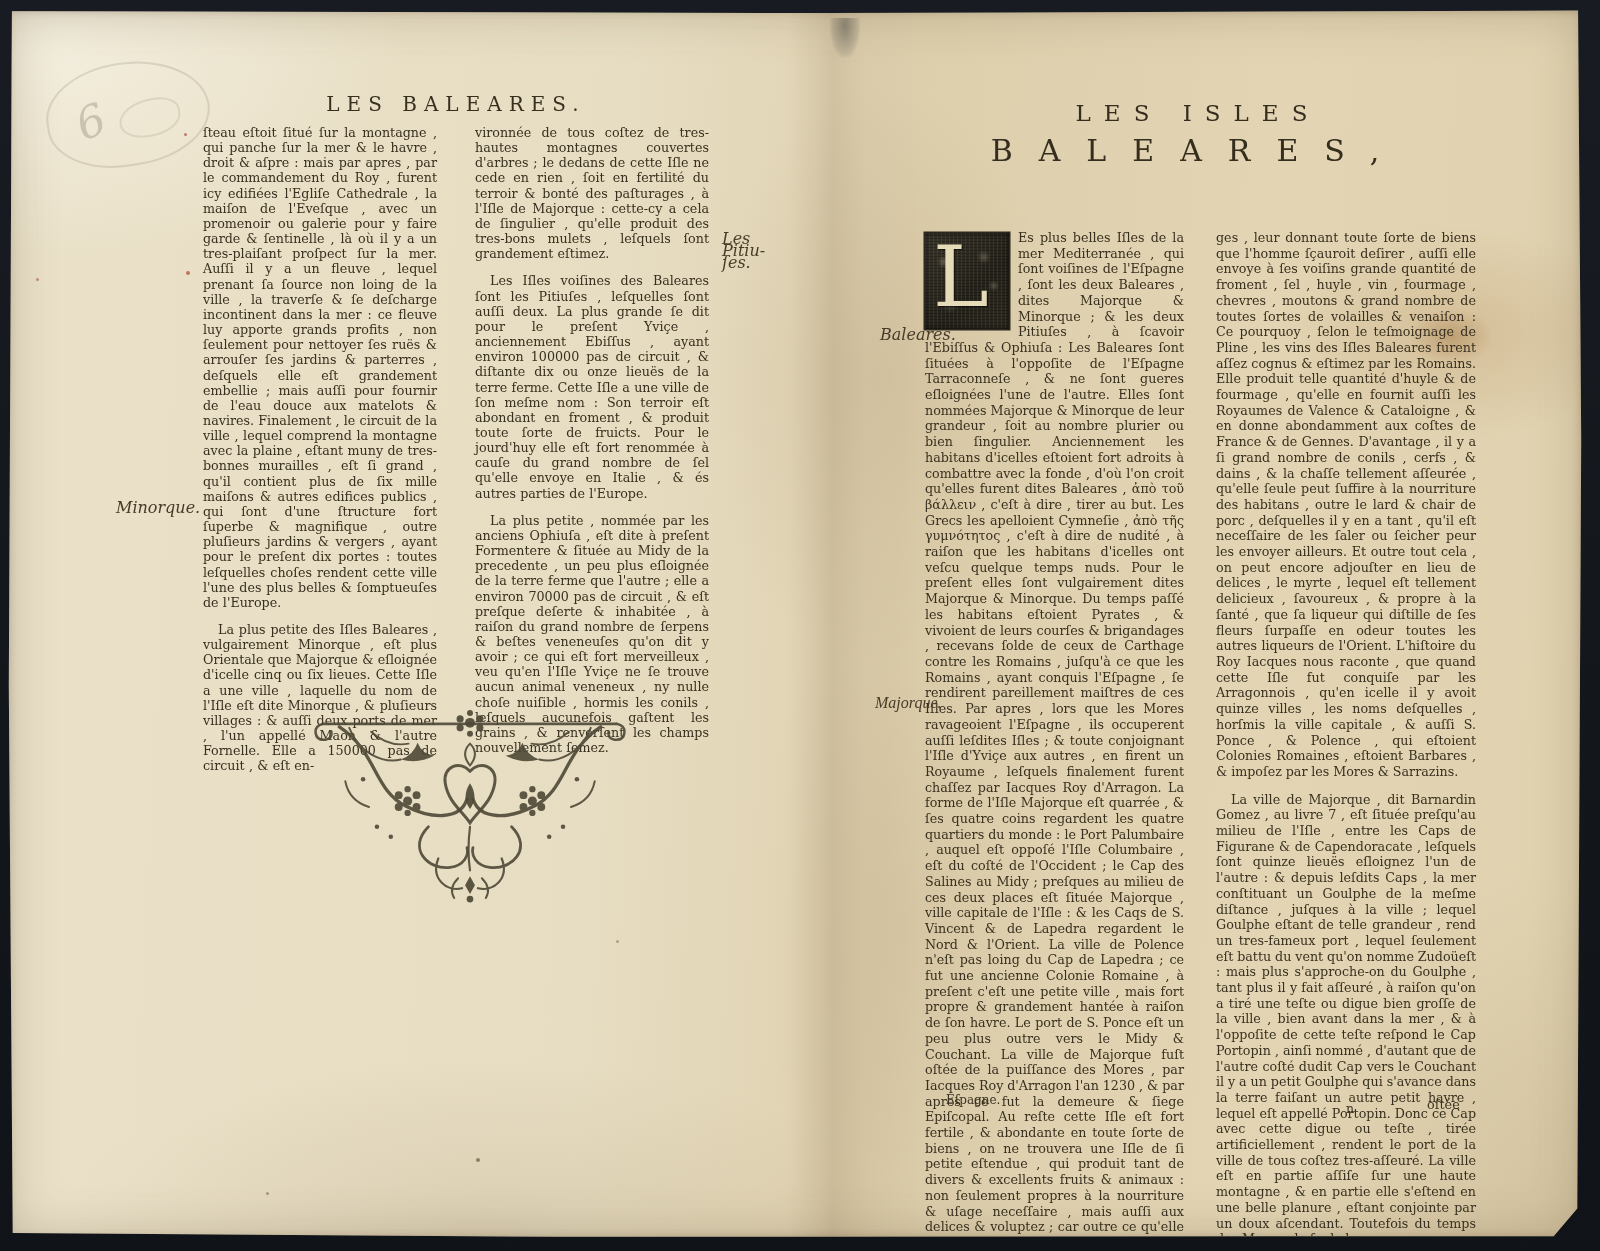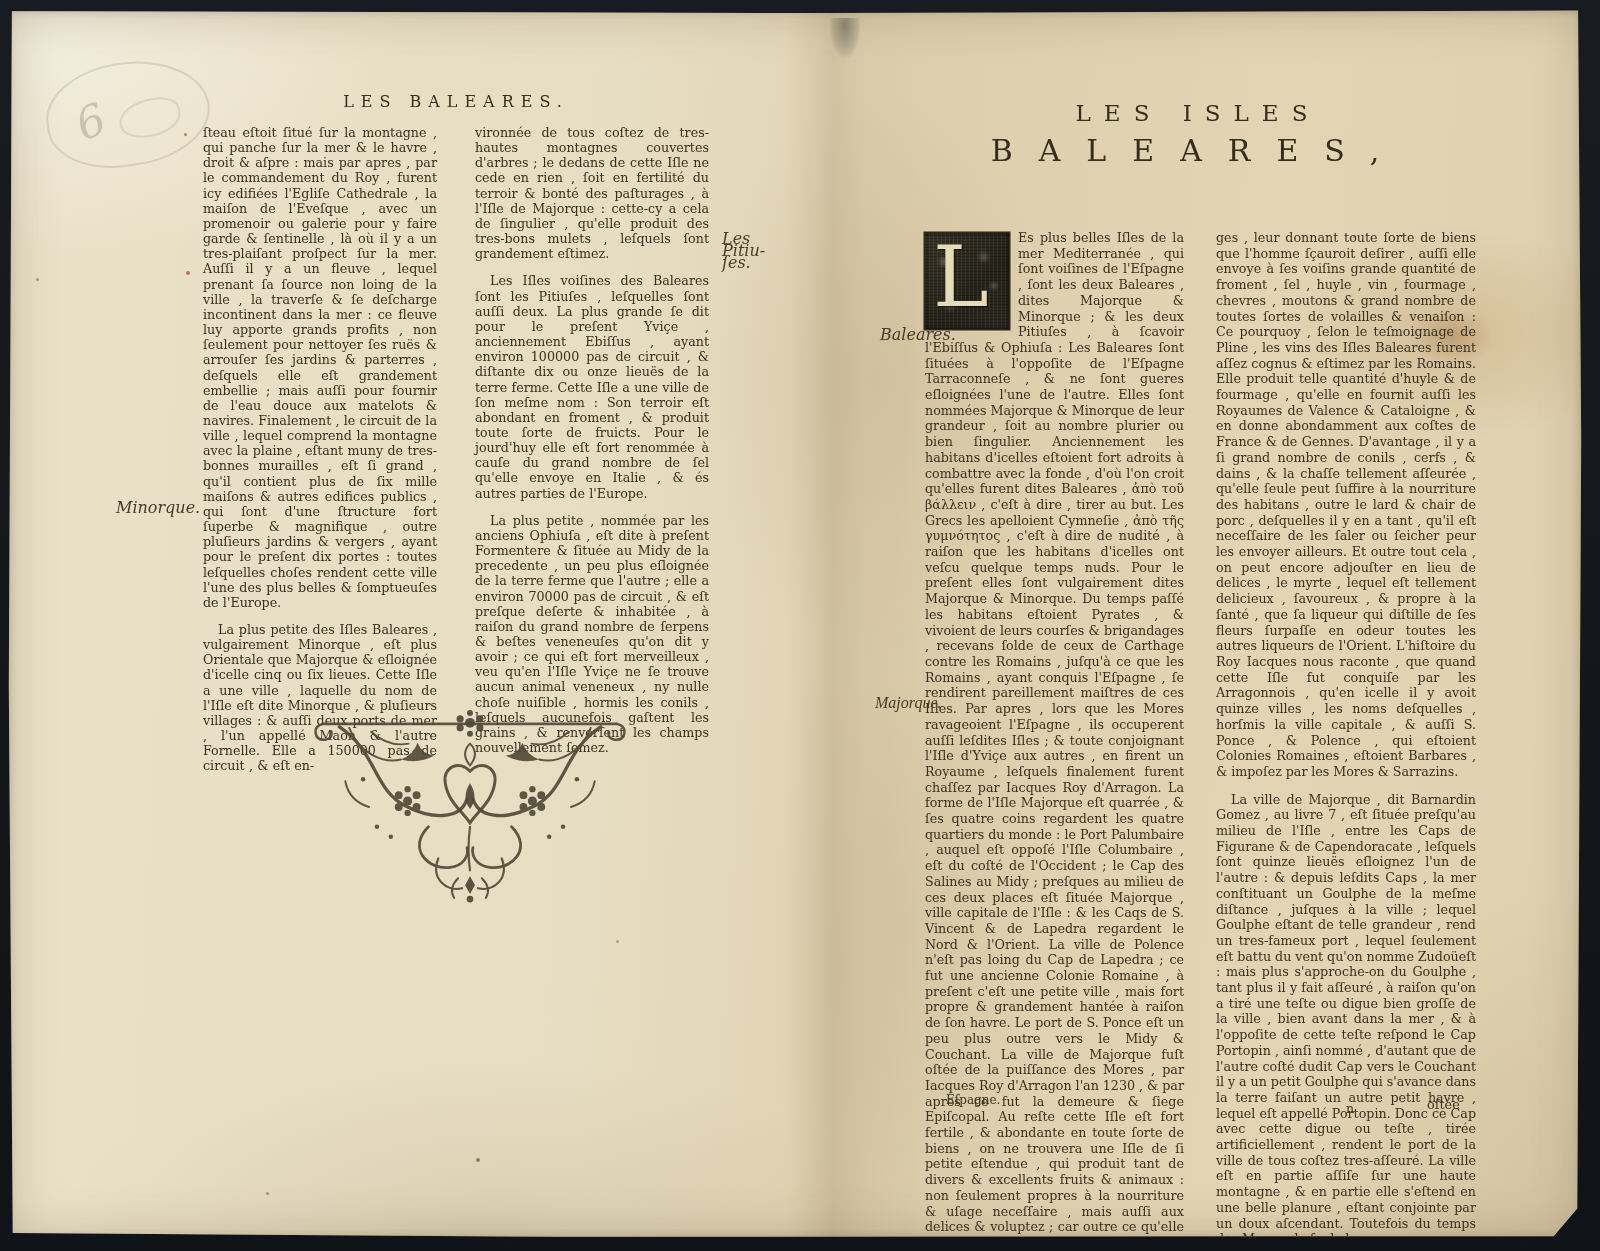--- a/index.html
+++ b/index.html
@@ -18,21 +18,21 @@
       linear-gradient(90deg, transparent 49.5%, rgba(110,85,50,.10) 51.6%, rgba(110,85,50,.15) 52.4%, rgba(110,85,50,.05) 54.5%, transparent 58%),
       linear-gradient(93deg,#eae1c9 0%,#e7ddc2 38%,#e2d5b6 50%,#ddceac 56%,#e3d5b4 78%,#e0d1af 100%);
     box-shadow: inset 0 0 50px rgba(95,75,45,.28), inset 0 0 8px rgba(70,55,30,.30);
     clip-path: polygon(0.25% 0.1%, 52% 0.25%, 99.75% 0.05%, 99.95% 35%, 99.7% 97.6%, 98.2% 99.85%, 35% 99.9%, 0.3% 99.6%, 0.05% 55%);}
   .page{position:absolute;inset:0;}
   p{margin:12px;text-align:justify;color:#38301f;}
   .col p{text-indent:15px;}
   .col p.noindent{text-indent:0;}
   
   .lp-header{position:absolute;left:183px;top:82px;width:530px;margin:0;
-    font-size:16px;font-weight:normal;letter-spacing:7px;text-align:center;color:#38301f;}
+    font-size:20px;font-weight:normal;letter-spacing:7px;text-align:center;color:#38301f;}
   .lc1{position:absolute;left:183px;top:103px;width:258px;}
   .lc2{position:absolute;left:455px;top:103px;width:258px;}
   .lc1 p,.lc2 p{font-size:12.7px;line-height:15.15px;word-spacing:.2px;}
   .note{position:absolute;font-style:italic;font-size:16px;line-height:12px;color:#463c28;}
   .n-minorque{left:108px;top:492px;width:70px;text-align:right;}
   .n-pitiuses{left:714px;top:223px;width:50px;}
   .n-baleares{left:872px;top:319px;width:58px;}
   .n-majorque{left:867px;top:687px;width:60px;font-family:Liberation Serif, serif;}
   .ornament{position:absolute;left:303px;top:700px;}
   

